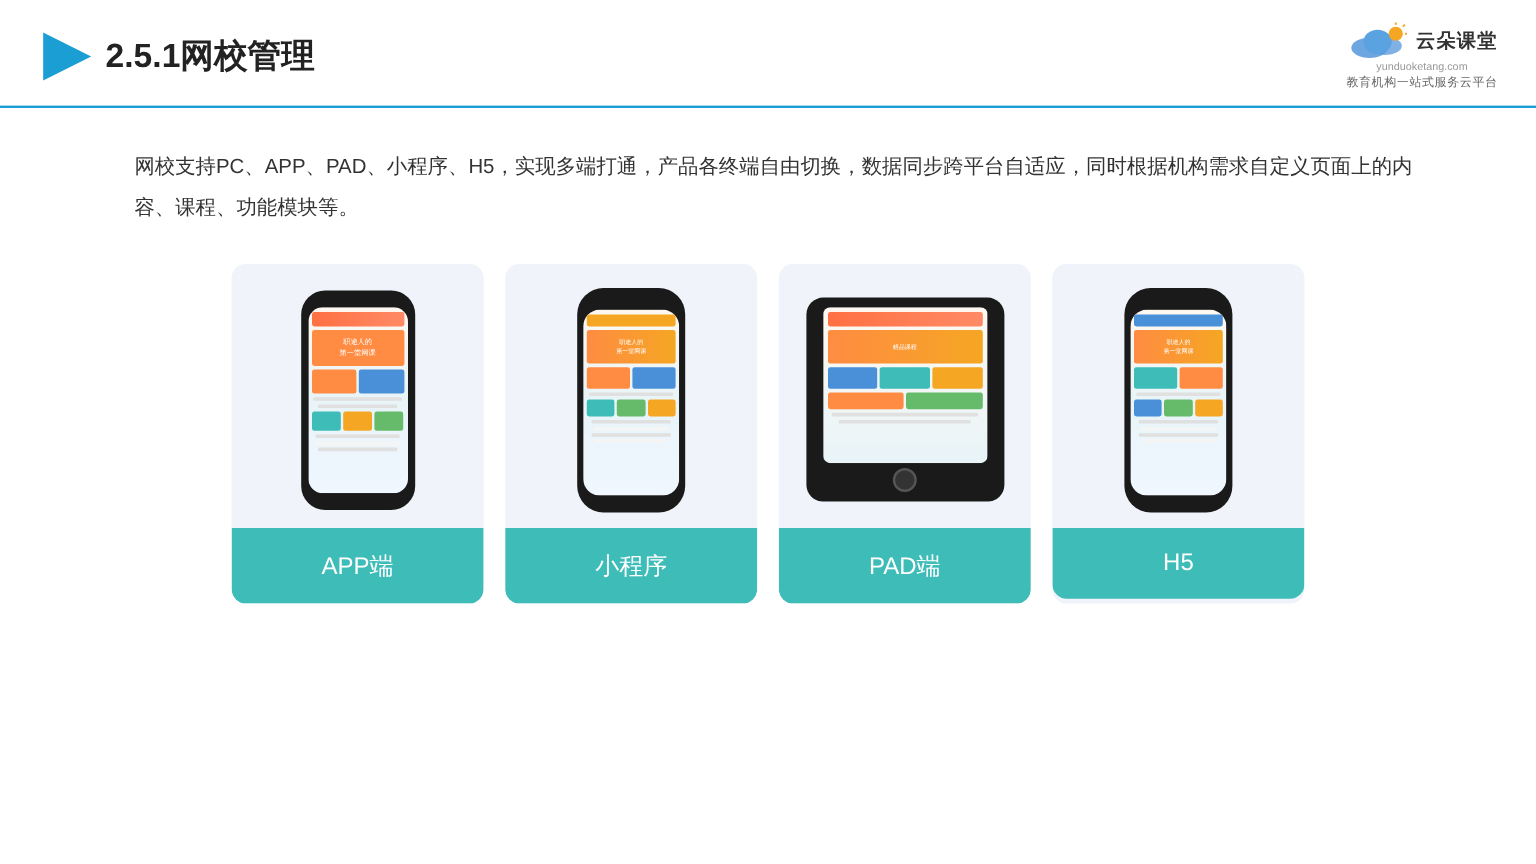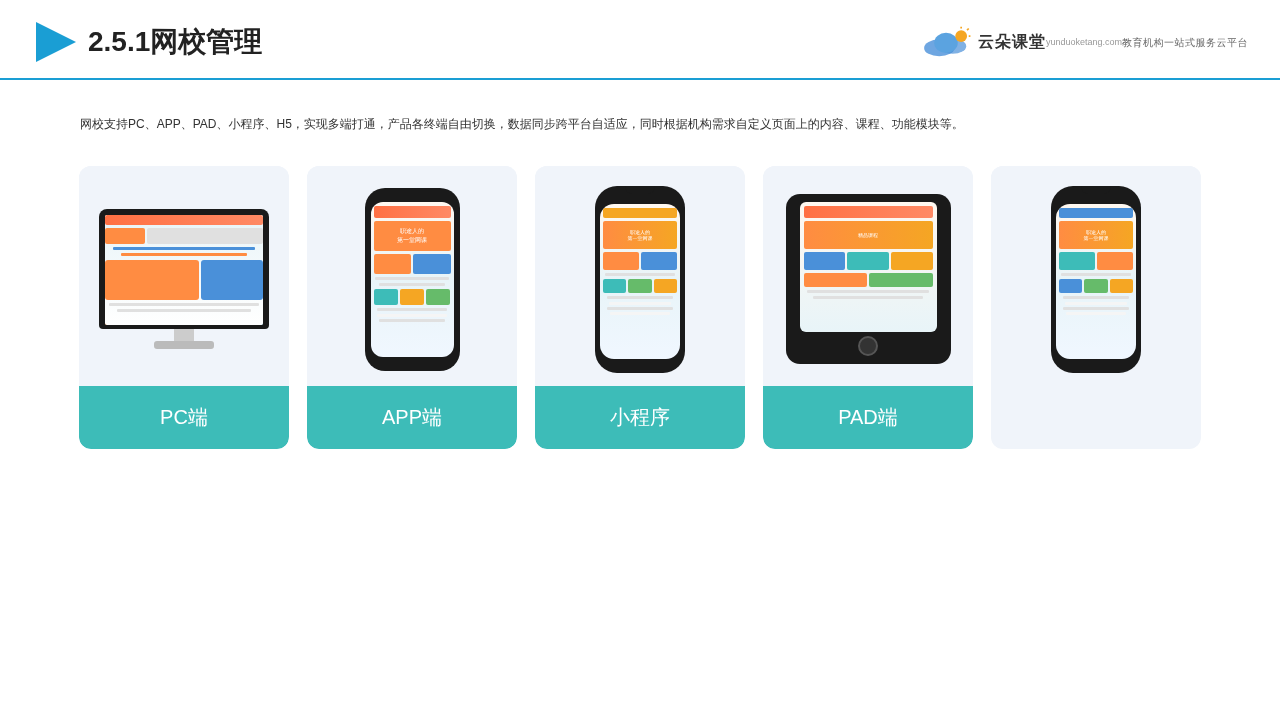--- a/index.html
+++ b/index.html
@@ -32,21 +32,21 @@
     .header-title {
       font-size: 28px;
       font-weight: 600;
       color: #222;
     }
     .header-title span {
       color: #222;
     }
     .logo-area {
       display: flex;
-      flex-direction: row;
+      flex-direction: column;
       align-items: center;
     }
     .logo-icon {
       display: flex;
       align-items: center;
       gap: 6px;
     }
     .cloud-svg {
       width: 52px;
       height: 32px;
@@ -64,22 +64,22 @@
       text-align: left;
       letter-spacing: 0.5px;
     }
     .logo-url {
       font-size: 9px;
       color: #999;
     }
 
     
     .description {
-      padding: 32px 80px 20px 80px;
-      font-size: 12px;
+      padding: 32px 80px 20px 112px;
+      font-size: 17px;
       color: #333;
       line-height: 2;
     }
 
     
     .cards-container {
       display: flex;
       justify-content: center;
       gap: 18px;
       padding: 10px 60px 20px 60px;
@@ -295,48 +295,20 @@
     <div class="logo-sub">教育机构一站式服务云平台</div>
   </div>
 </div>
 
 <div class="description">
   <p>网校支持PC、APP、PAD、小程序、H5，实现多端打通，产品各终端自由切换，数据同步跨平台自适应，同时根据机构需求自定义页面上的内容、课程、功能模块等。</p>
 </div>
 
 <div class="cards-container">
 
-  <div class="card">
-    <div class="card-image-area">
-      <div class="monitor">
-        <div class="monitor-screen-outer">
-          <div class="monitor-screen">
-            <div class="monitor-screen-content">
-              <div class="sc-header"></div>
-              <div class="sc-row">
-                <div class="sc-block sc-orange" style="max-width:40px"></div>
-                <div class="sc-block sc-gray"></div>
-              </div>
-              <div class="sc-bar sc-blue" style="width:90%;margin:3px auto"></div>
-              <div class="sc-bar sc-orange" style="width:80%;margin:2px auto"></div>
-              <div class="sc-row" style="margin-top:4px">
-                <div class="sc-block" style="background:#ff8c42;height:40px;border-radius:3px;flex:1.2"></div>
-                <div class="sc-block" style="background:#4a90d9;height:40px;border-radius:3px;flex:0.8"></div>
-              </div>
-              <div class="sc-bar sc-gray" style="width:95%;margin:3px auto"></div>
-              <div class="sc-bar sc-gray" style="width:85%;margin:2px auto"></div>
-            </div>
-          </div>
-        </div>
-        <div class="monitor-base-neck"></div>
-        <div class="monitor-base"></div>
-      </div>
-    </div>
-    <div class="card-label">PC端</div>
-  </div>
 
   <div class="card">
     <div class="card-image-area">
       <div class="phone">
         <div class="phone-outer">
           <div class="phone-screen">
             <div class="phone-screen-inner">
               <div class="sc-header" style="height:12px"></div>
               <div style="background:#ff8c42;height:30px;border-radius:2px;margin-bottom:3px;display:flex;align-items:center;justify-content:center">
                 <div style="font-size:6px;color:white;text-align:center;font-family:sans-serif">职途人的<br>第一堂网课</div>
@@ -451,15 +423,16 @@
               </div>
               <div class="sc-bar sc-gray" style="width:90%;margin:3px auto"></div>
               <div class="sc-bar sc-light" style="width:85%;margin:2px auto"></div>
               <div class="sc-bar sc-gray" style="width:90%;margin:2px auto"></div>
               <div class="sc-bar sc-light" style="width:80%;margin:2px auto"></div>
             </div>
           </div>
         </div>
       </div>
     </div>
+    <div class="card-label">H5</div>
   </div>
 
 </div>
 
 </body></html>

